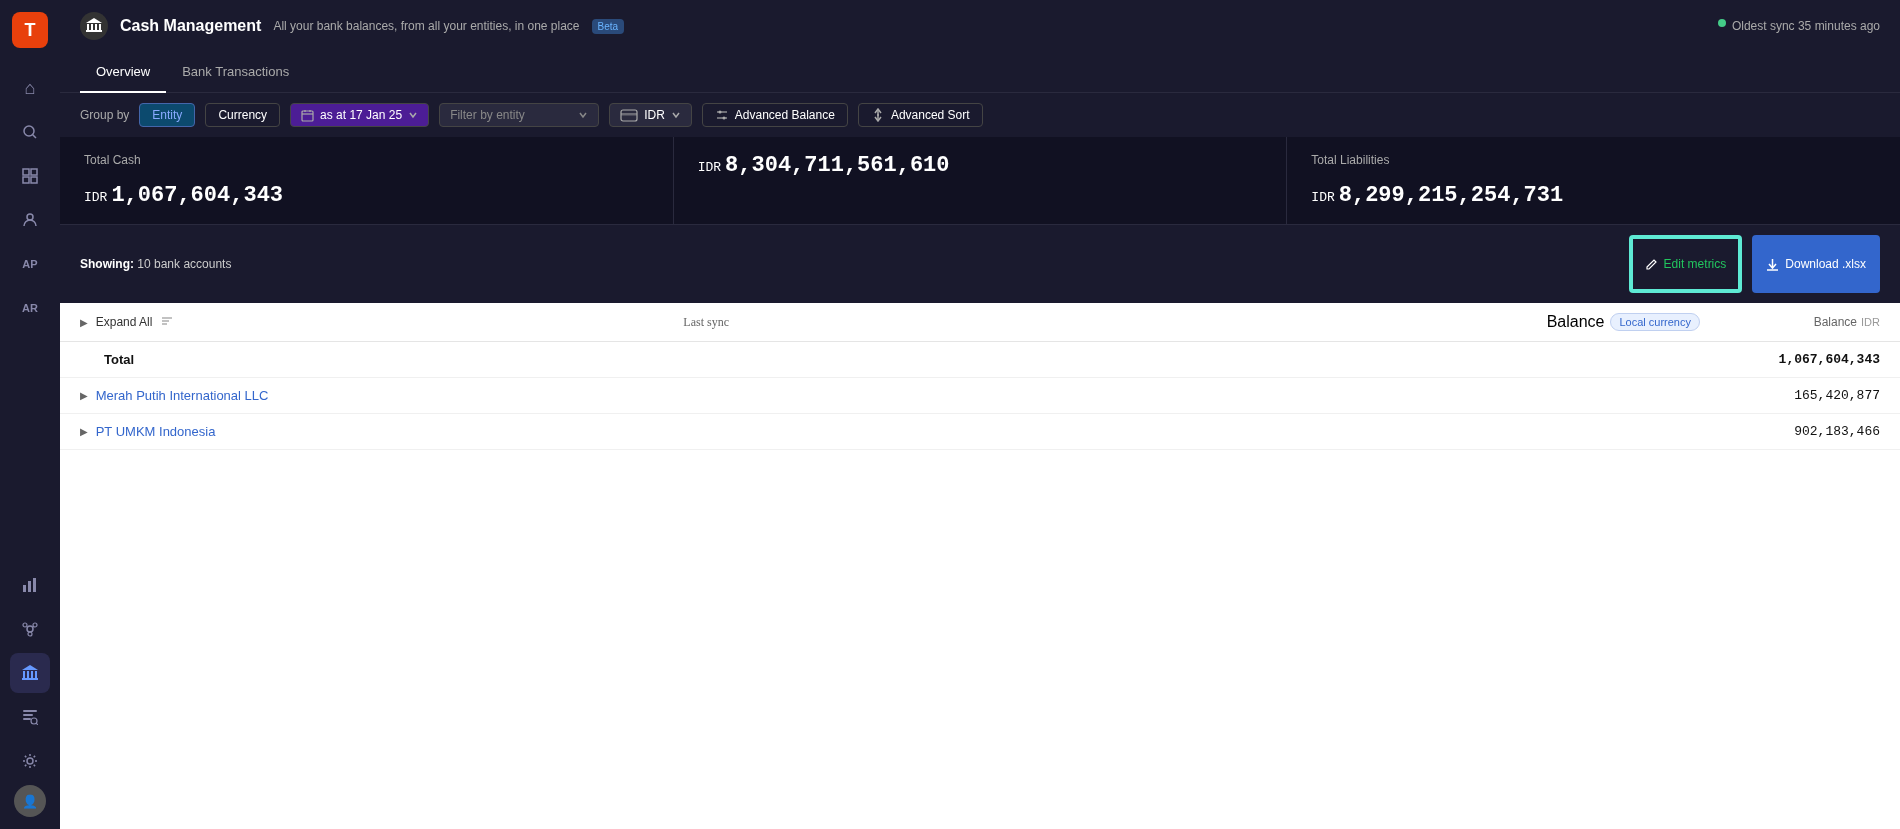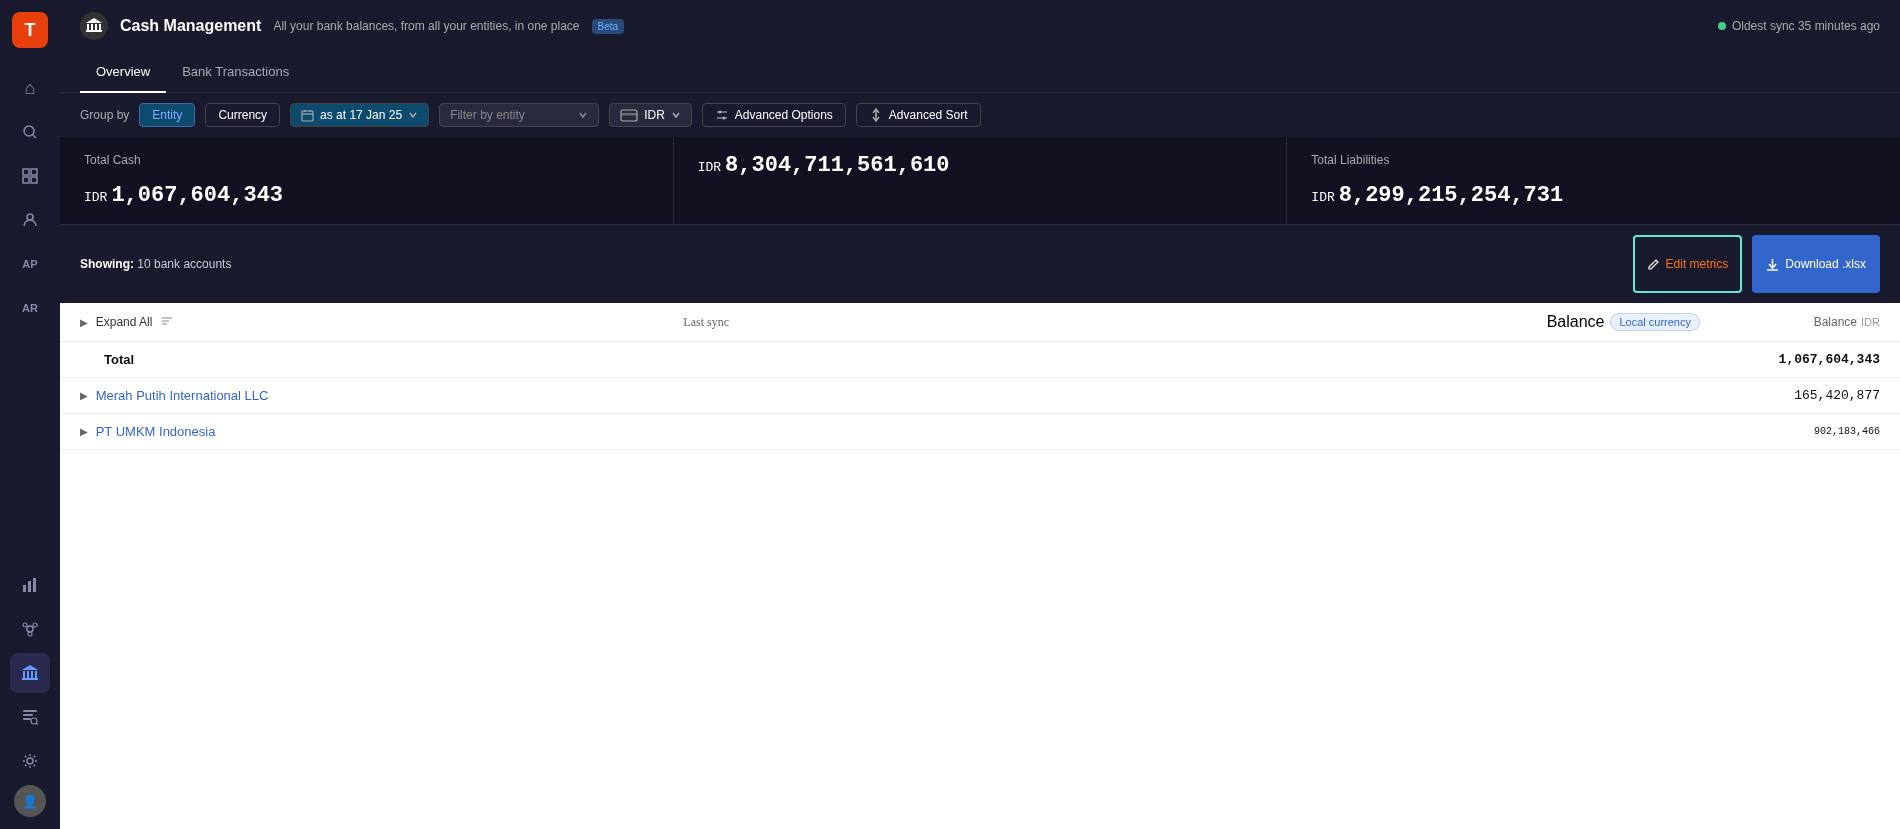--- a/index.html
+++ b/index.html
@@ -65,21 +65,21 @@
     .topbar-subtitle { font-size: 12px; color: #aaa; }
     .topbar-beta {
       background: #2a4a7a;
       color: #6ab4ff;
       font-size: 10px;
       padding: 2px 6px;
       border-radius: 4px;
     }
     .topbar-spacer { flex: 1; }
     .sync-status {
-      display: flex; align-items: center; gap: 6px;
+      display: flex; gap: 6px;
       font-size: 12px; color: #aaa;
     }
     .sync-dot {
       width: 8px; height: 8px;
       background: #44cc88;
       border-radius: 50%;
     }
 
     
     .tabs {
@@ -121,21 +121,21 @@
       color: white;
       background: transparent;
     }
     .group-btn.active {
       background: #0c4a6e;
       border-color: #4466aa;
       color: #88aaff;
     }
     .date-filter {
       display: flex; align-items: center; gap: 6px;
-      background: #0c4a6e;
+      background: #4c1d95;
       border: 1px solid #444;
       border-radius: 4px;
       padding: 4px 10px;
       color: white;
       font-size: 12px;
       cursor: pointer;
     }
     .entity-filter {
       display: flex; align-items: center; gap: 6px;
       background: #2a2a3e;
@@ -193,24 +193,24 @@
       align-items: center;
       justify-content: space-between;
       flex-shrink: 0;
     }
     .showing-text { font-size: 12px; color: #ccc; }
     .showing-text strong { color: white; }
     .info-actions { display: flex; gap: 10px; }
     .edit-metrics-btn {
       display: flex; align-items: center; gap: 6px;
       background: transparent;
-      border: 2px solid #5eead4;
+      border: 4px solid #5eead4;
       border-radius: 4px;
       padding: 6px 12px;
-      color: #f97316;
+      color: #22c55e;
       font-size: 12px;
       cursor: pointer;
     }
     .download-btn {
       display: flex; align-items: center; gap: 6px;
       background: #3366cc;
       border: none;
       border-radius: 4px;
       padding: 22px 14px;
       color: white;
@@ -393,21 +393,21 @@
         <polyline points="2,3 5,7 8,3" stroke="#aaa" stroke-width="1.5"></polyline>
       </svg>
     </div>
     <button class="adv-btn">
       <svg width="14" height="14" viewBox="0 0 14 14" fill="none">
         <line x1="2" y1="4" x2="12" y2="4" stroke="#aaa" stroke-width="1.2"></line>
         <line x1="2" y1="10" x2="12" y2="10" stroke="#aaa" stroke-width="1.2"></line>
         <circle cx="5" cy="4" r="1.5" fill="#aaa"></circle>
         <circle cx="9" cy="10" r="1.5" fill="#aaa"></circle>
       </svg>
-      <span>Advanced Options</span>
+      <span>Advanced Balance</span>
     </button>
     <button class="adv-btn">
       <svg width="14" height="14" viewBox="0 0 14 14" fill="none">
         <line x1="7" y1="1" x2="7" y2="8" stroke="#aaa" stroke-width="1.5"></line>
         <polyline points="4,5 7,1 10,5" stroke="#aaa" stroke-width="1.5" fill="none"></polyline>
         <line x1="7" y1="13" x2="7" y2="6" stroke="#aaa" stroke-width="1.5"></line>
         <polyline points="4,9 7,13 10,9" stroke="#aaa" stroke-width="1.5" fill="none"></polyline>
       </svg>
       <span>Advanced Sort</span>
     </button>
@@ -504,17 +504,17 @@
       <div style="width:160px; text-align:right; font-size:13px; color:#111; font-family:'Courier New',monospace;">165,420,877</div>
     </div>
 
     <div class="table-row">
       <div class="row-name">
         <span class="expand-icon">▶</span>
         <span class="row-name-link">PT UMKM Indonesia</span>
       </div>
       <div class="row-sync"></div>
       <div style="flex:1;"></div>
-      <div style="width:160px; text-align:right; font-size:10px; color:#111; font-family:'Courier New',monospace;">902,183,466</div>
+      <div style="width:160px; text-align:right; font-size:13px; color:#111; font-family:'Courier New',monospace;">902,183,466</div>
     </div>
 
   </div>
 </div>
 
 </body></html>

